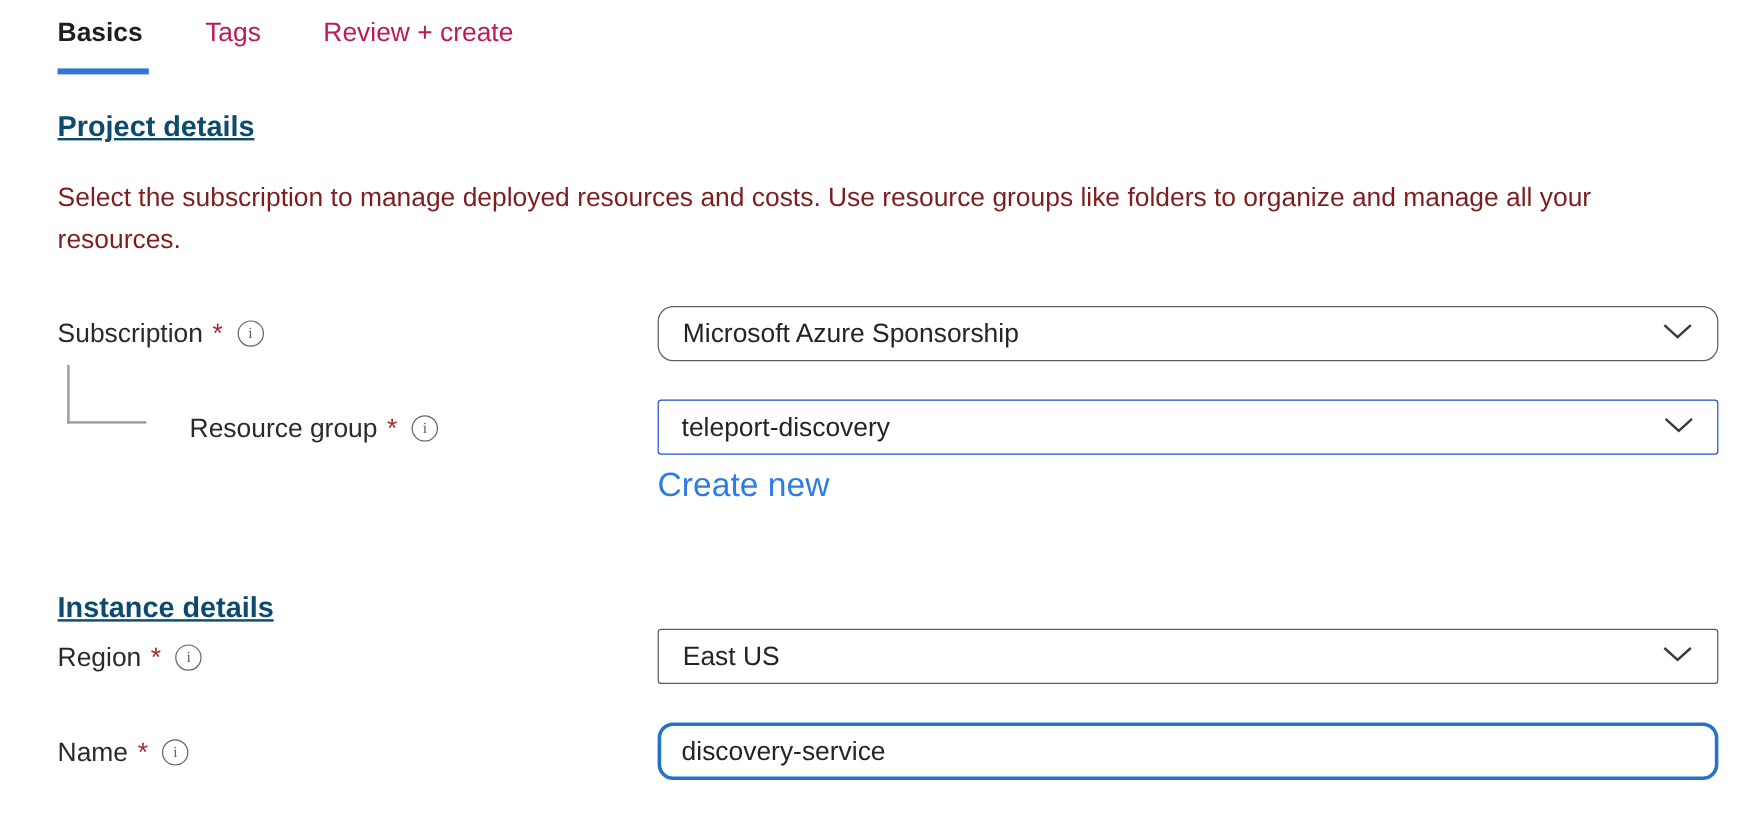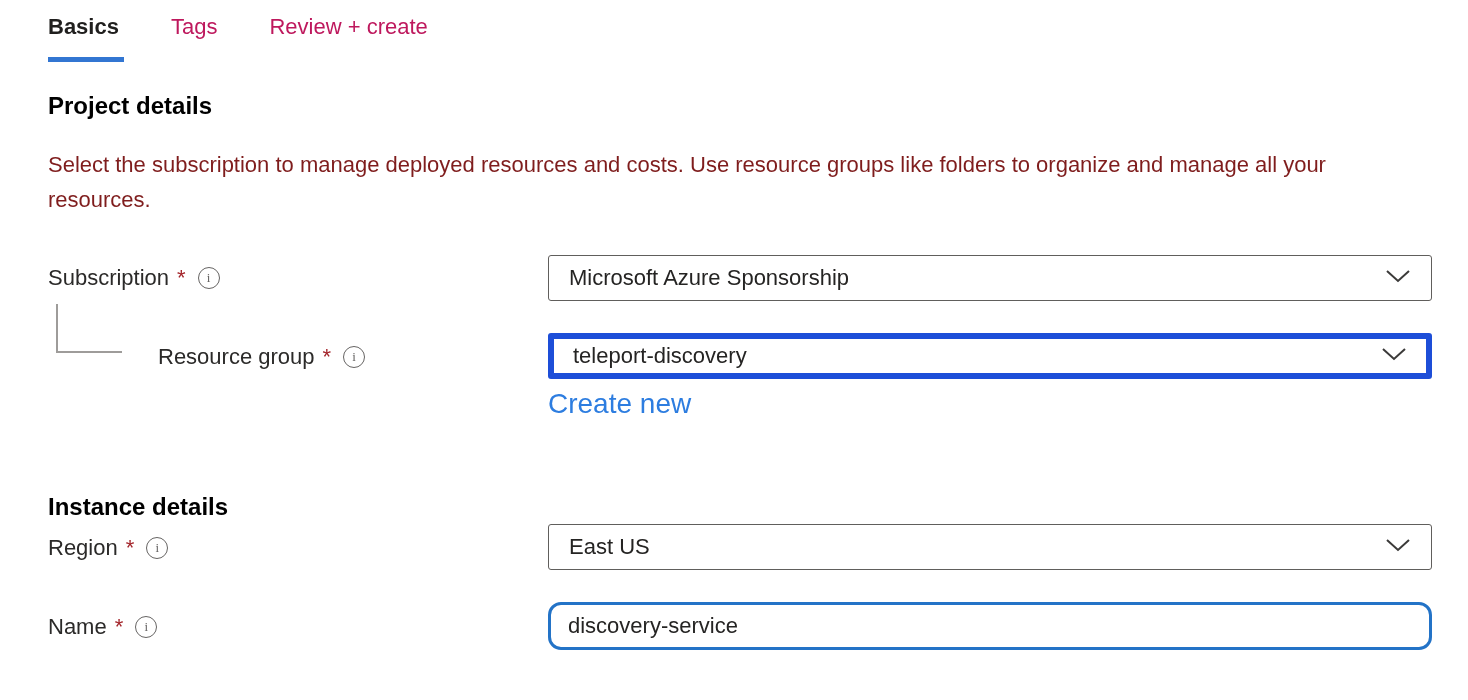--- a/index.html
+++ b/index.html
@@ -9,37 +9,37 @@
 
   
   .tabs { position: absolute; left: 48px; top: 14px; display: flex; gap: 52px; }
   .tab { font-size: 22px; color: #be185d; cursor: pointer; padding-bottom: 18px; }
   .tab.active { font-weight: bold; color: #201f1e; }
   .tab-underline { position: absolute; left: 48px; top: 57px; width: 76px; height: 5px;
     background: #3276d2; }
 
   
   .section-heading { position: absolute; left: 48px; font-size: 24px; font-weight: bold;
-    color: #000000; }
+    color: #0c4a6e; text-decoration: underline; }
   .description { position: absolute; left: 48px; top: 147px; width: 1340px;
     font-size: 22px; line-height: 35px; color: #7f1d1d; }
 
   
   .field-label { position: absolute; display: flex; align-items: center; font-size: 22px;
     color: #2b2a29; }
   .asterisk { color: #a4262c; margin-left: 8px; font-size: 22px; }
   .info-icon { width: 22px; height: 22px; border: 1.5px solid #666463; border-radius: 50%;
     margin-left: 12px; display: inline-flex; align-items: center; justify-content: center;
     font-size: 13px; color: #666463; font-family: "Liberation Serif", serif; cursor: default; }
 
   .dropdown { position: absolute; left: 548px; width: 884px; height: 46px;
     border: 1px solid #605e5c; border-radius: 3px; background: #fff; display: flex;
     align-items: center; justify-content: space-between; padding: 0 20px; cursor: pointer; }
   .dropdown .value { font-size: 22px; color: #252423; }
-  .dropdown.modified { border: 6px solid #1d4ed8; padding: 0 19px; }
+  .dropdown.modified { border: 1px solid #1d4ed8; padding: 0 19px; }
   .chevron { flex: 0 0 auto; margin-left: 12px; }
 
   .text-input { position: absolute; left: 548px; width: 884px; height: 48px;
     border: 3px solid #2373c7; border-radius: 13px; font-size: 22px; color: #252423;
     padding: 0 17px; outline: none; font-family: "Liberation Sans", sans-serif; }
 
   .link { position: absolute; left: 548px; font-size: 28px; color: #2d7de0;
     text-decoration: none; cursor: pointer; }
 
   
@@ -61,21 +61,21 @@
   <div class="tab-underline"></div>
 
   <div class="section-heading" style="top:92px;">Project details</div>
   <div class="description">Select the subscription to manage deployed resources and costs. Use resource groups like folders to organize and manage all your resources.</div>
 
   <div class="field-label" style="left:48px; top:265px;">
     <span>Subscription</span>
     <span class="asterisk">*</span>
     <span class="info-icon">i</span>
   </div>
-  <div class="dropdown" style="top:255px;">
+  <div class="dropdown" style="top:255px;border-radius:13px;">
     <span class="value">Microsoft Azure Sponsorship</span>
     <span class="chevron">
       <svg width="26" height="14" viewBox="0 0 26 14">
           <polyline points="2,2 13,12 24,2" fill="none" stroke="#3b3a39" stroke-width="2"></polyline>
         </svg>
     </span>
   </div>
 
   <div class="connector-v"></div>
   <div class="connector-h"></div>

